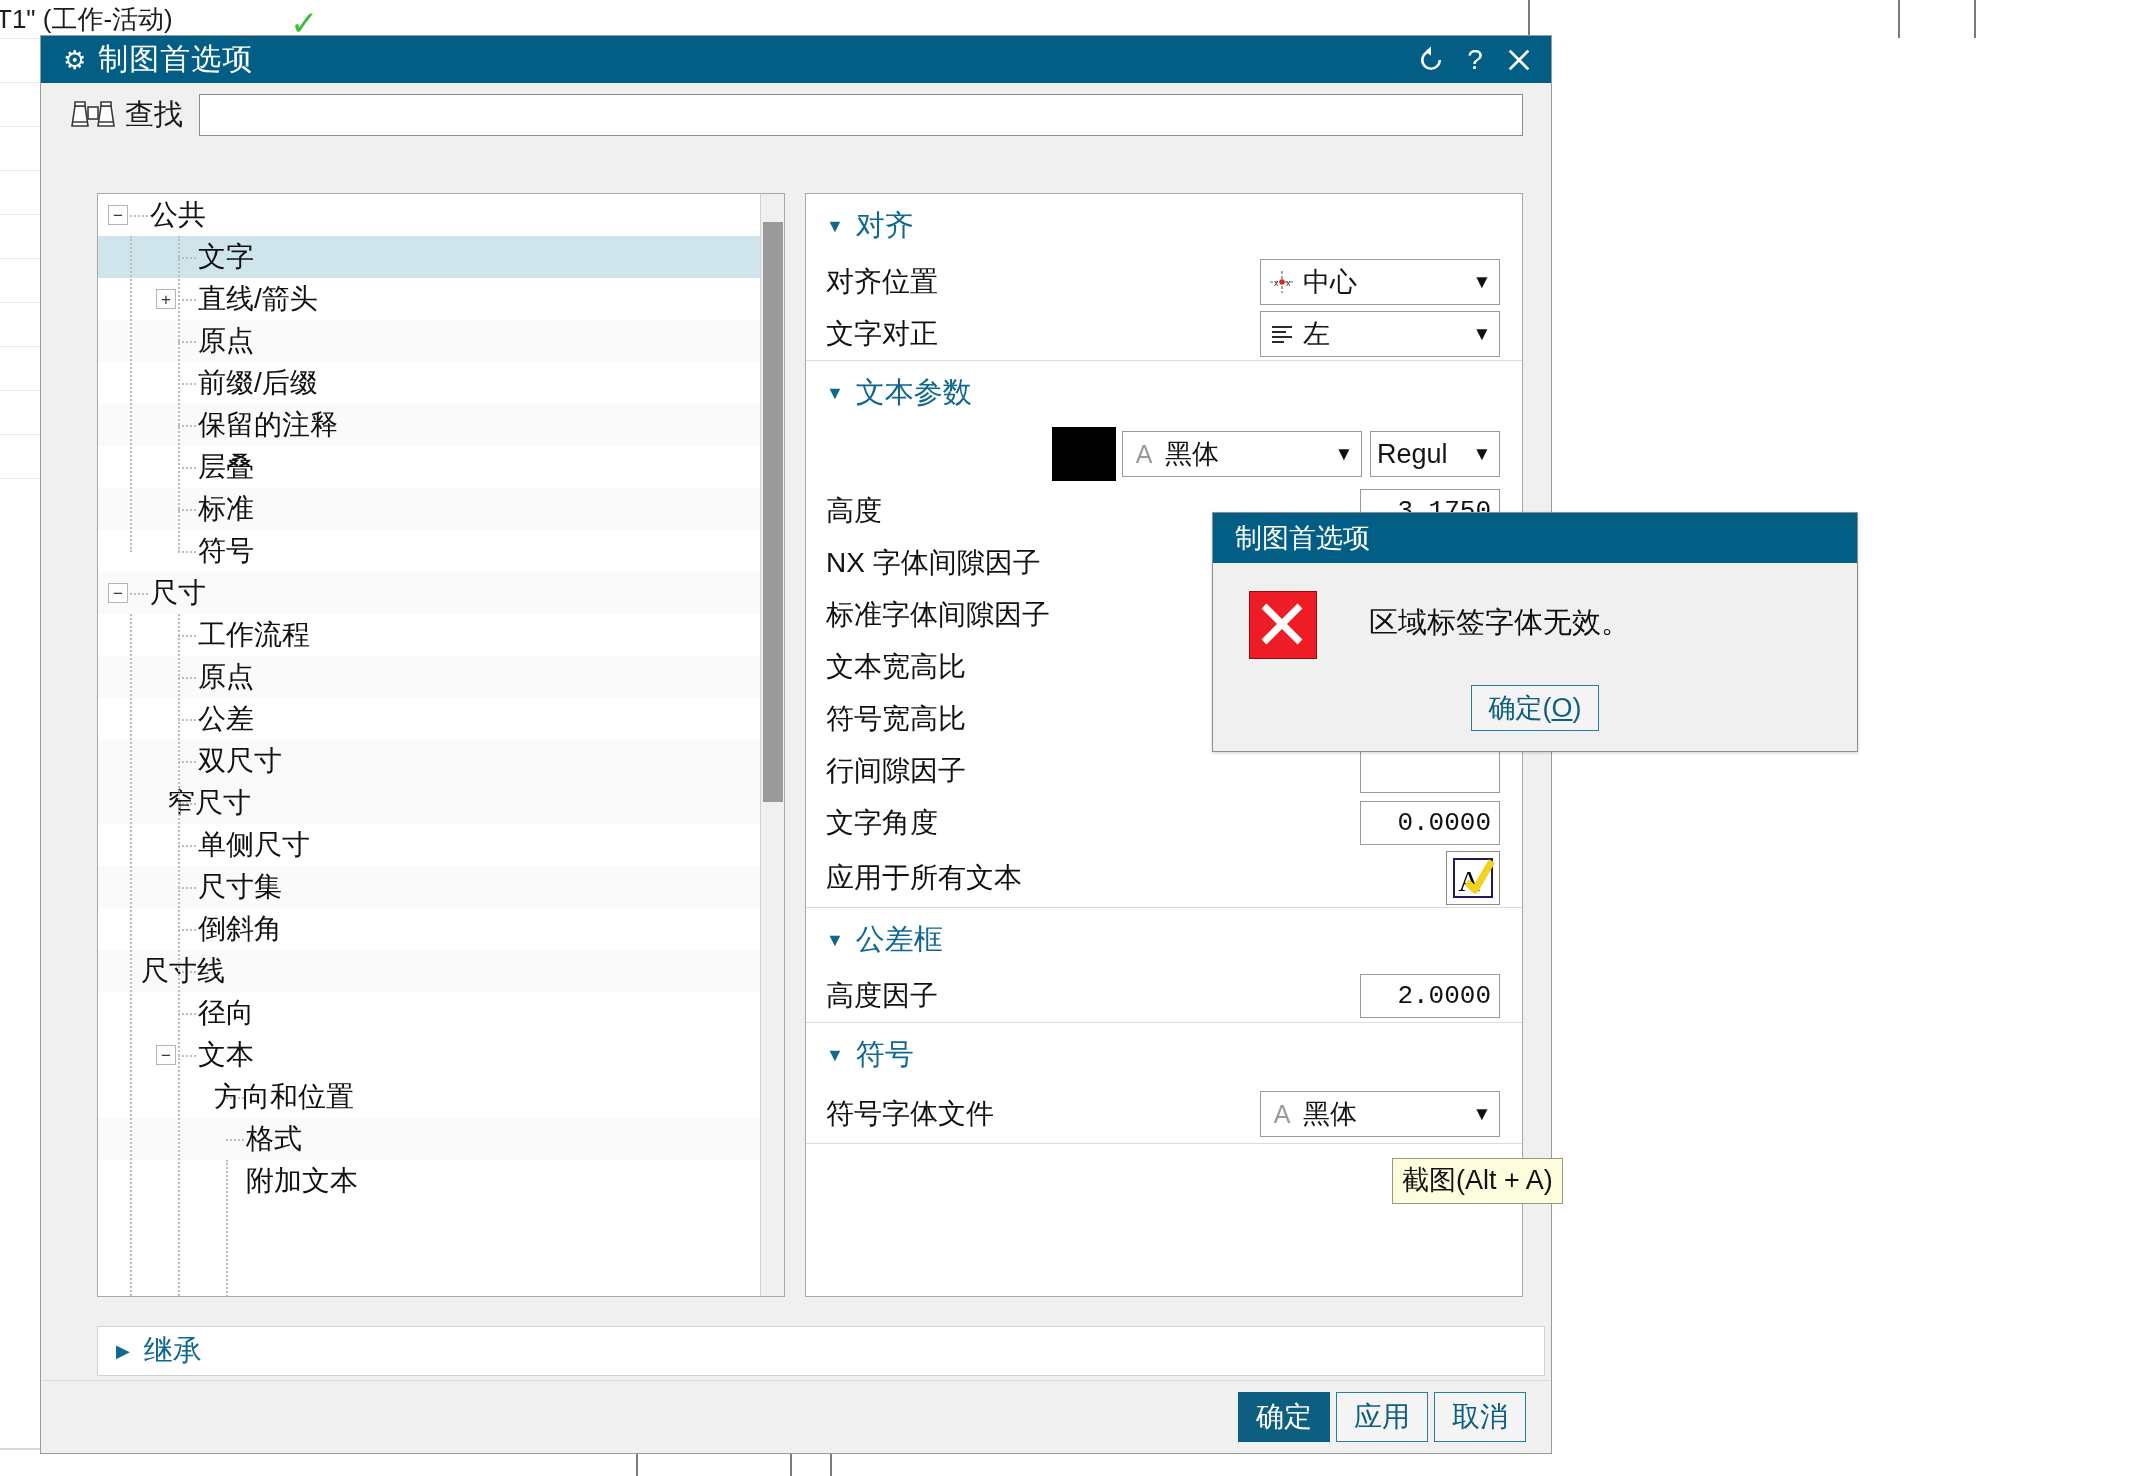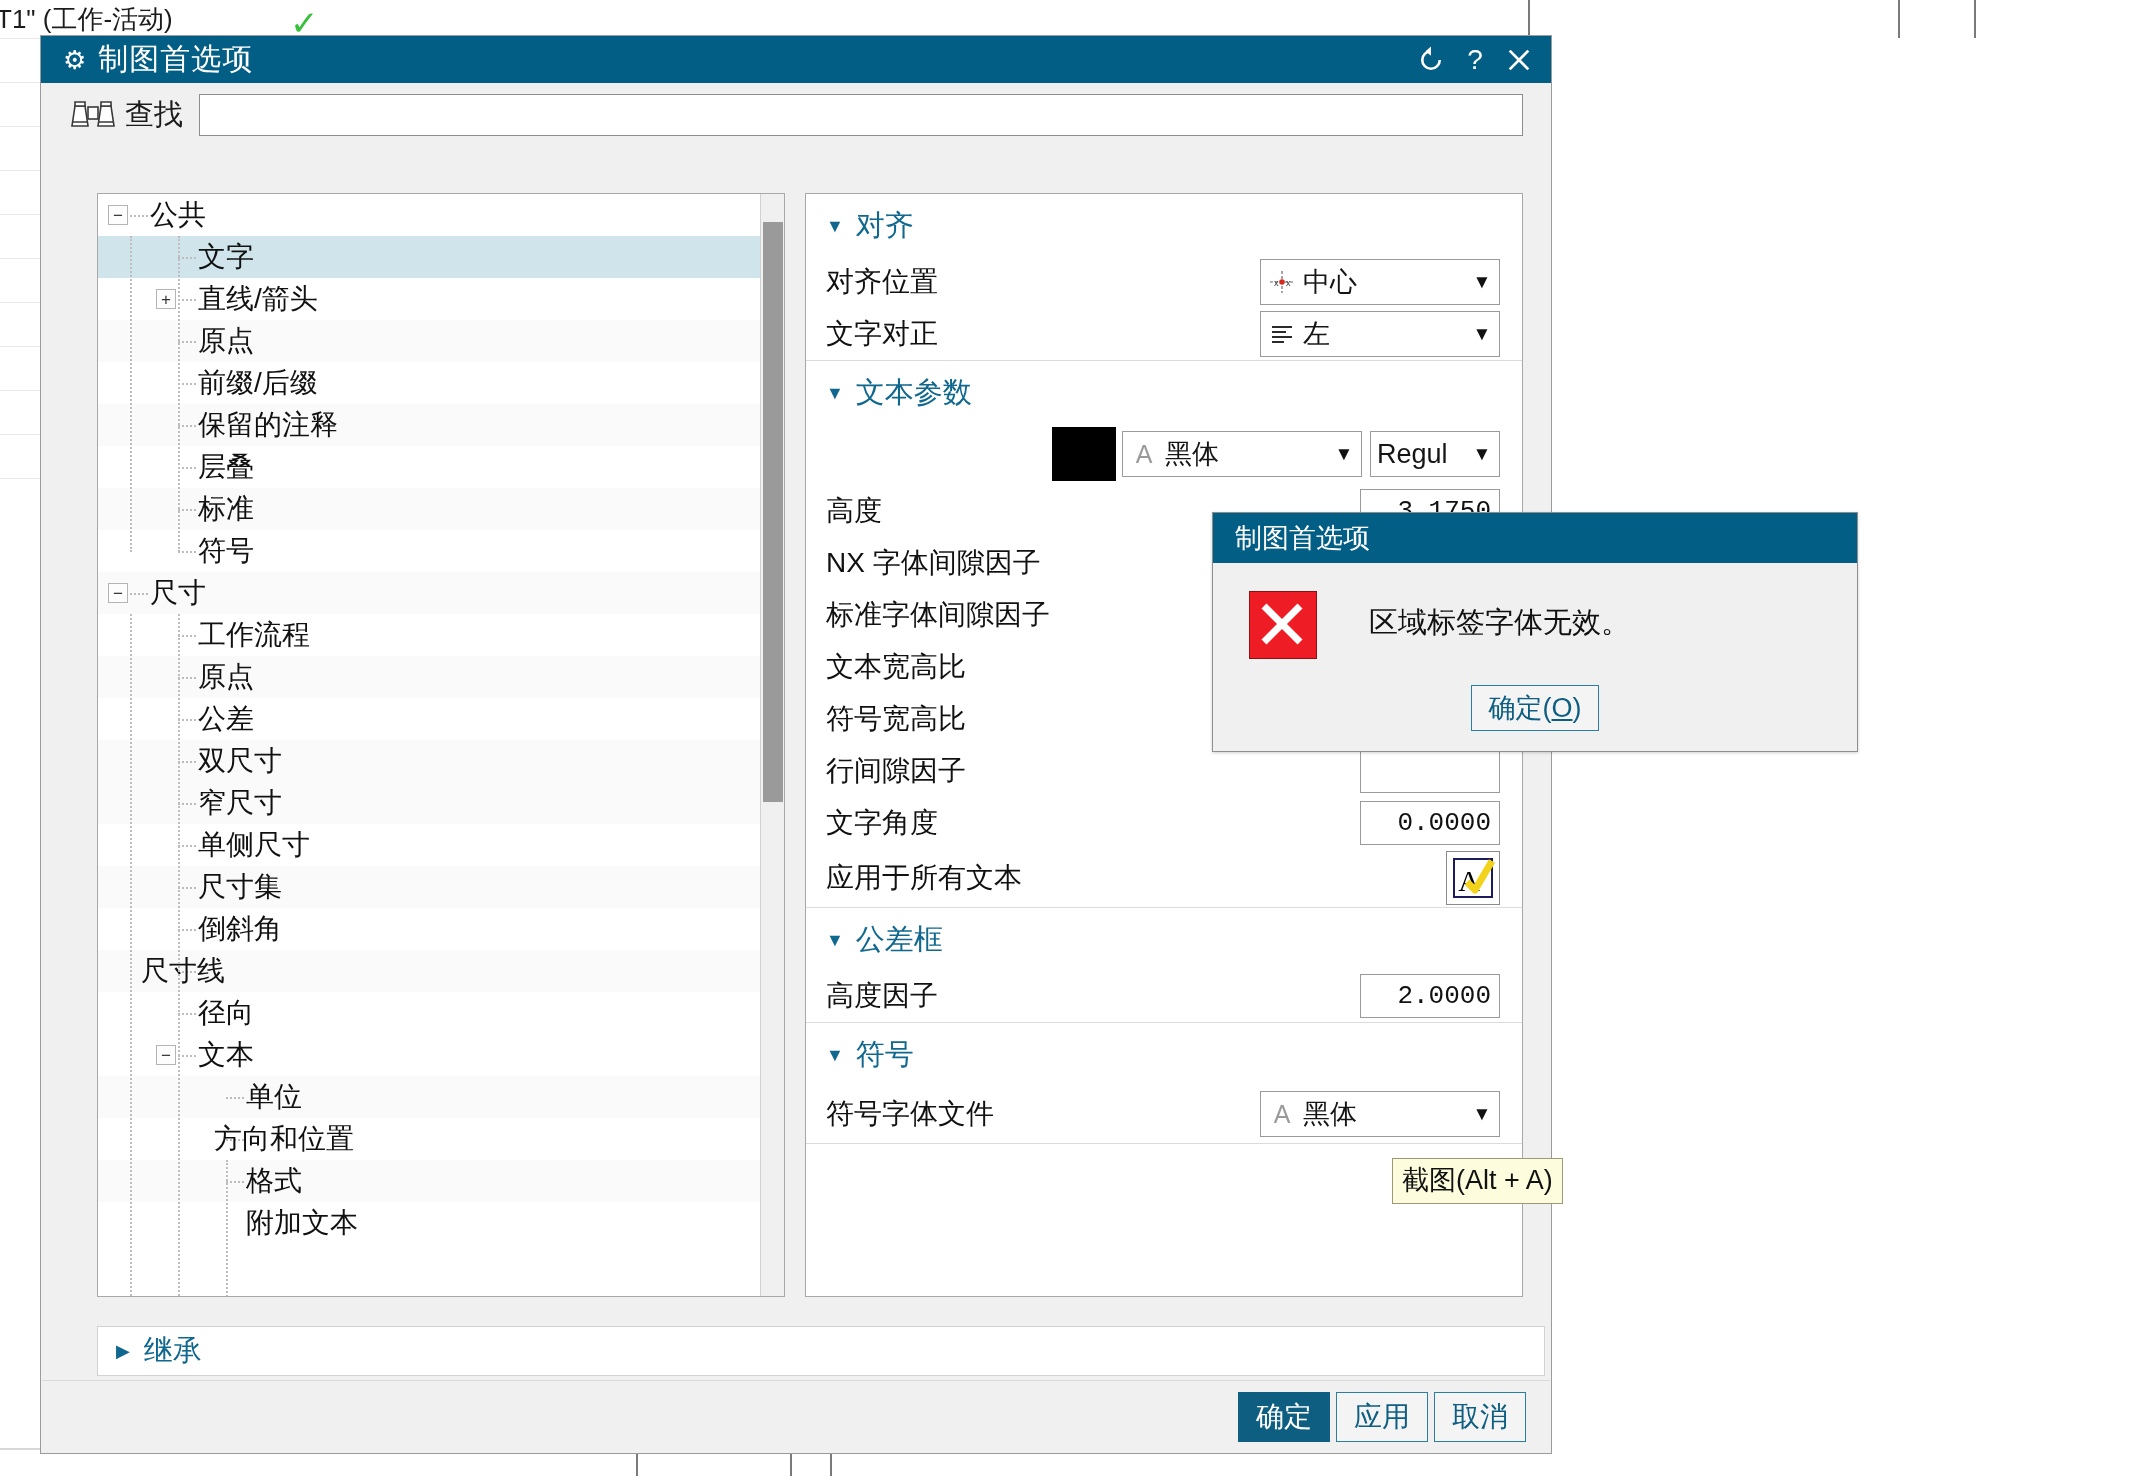--- a/index.html
+++ b/index.html
@@ -302,21 +302,21 @@
           <div class="tree-row">
             <span class="tree-tick" style="left: 80px; top: 21px;"></span>
             <span class="lbl" style="margin-left: 100px;">公差</span>
           </div>
           <div class="tree-row alt">
             <span class="tree-tick" style="left: 80px; top: 21px;"></span>
             <span class="lbl" style="margin-left: 100px;">双尺寸</span>
           </div>
           <div class="tree-row alt">
             <span class="tree-tick" style="left: 80px; top: 21px;"></span>
-            <span class="lbl" style="margin-left: 100px;">窄尺寸</span>
+            <span class="lbl" style="margin-left: 69px;">窄尺寸</span>
           </div>
           <div class="tree-row">
             <span class="tree-tick" style="left: 80px; top: 21px;"></span>
             <span class="lbl" style="margin-left: 100px; text-align: right;">单侧尺寸</span>
           </div>
           <div class="tree-row alt">
             <span class="tree-tick" style="left: 80px; top: 21px;"></span>
             <span class="lbl" style="margin-left: 100px;">尺寸集</span>
           </div>
           <div class="tree-row">
@@ -328,24 +328,20 @@
             <span class="lbl" style="margin-left: 43px;">尺寸线</span>
           </div>
           <div class="tree-row">
             <span class="tree-tick" style="left: 80px; top: 21px;"></span>
             <span class="lbl" style="margin-left: 100px;">径向</span>
           </div>
           <div class="tree-row">
             <span class="tgl" style="left: 58px;">−</span>
             <span class="tree-tick" style="left: 80px; top: 21px;"></span>
             <span class="lbl" style="margin-left: 100px;">文本</span>
-          </div>
-          <div class="tree-row alt">
-            <span class="tree-tick" style="left: 128px; top: 21px;"></span>
-            <span class="lbl" style="margin-left: 148px;">单位</span>
           </div>
           <div class="tree-row">
             <span class="tree-tick" style="left: 128px; top: 21px;"></span>
             <span class="lbl" style="margin-left: 116px;">方向和位置</span>
           </div>
           <div class="tree-row alt">
             <span class="tree-tick" style="left: 128px; top: 21px;"></span>
             <span class="lbl" style="margin-left: 148px;">格式</span>
           </div>
           <div class="tree-row">

